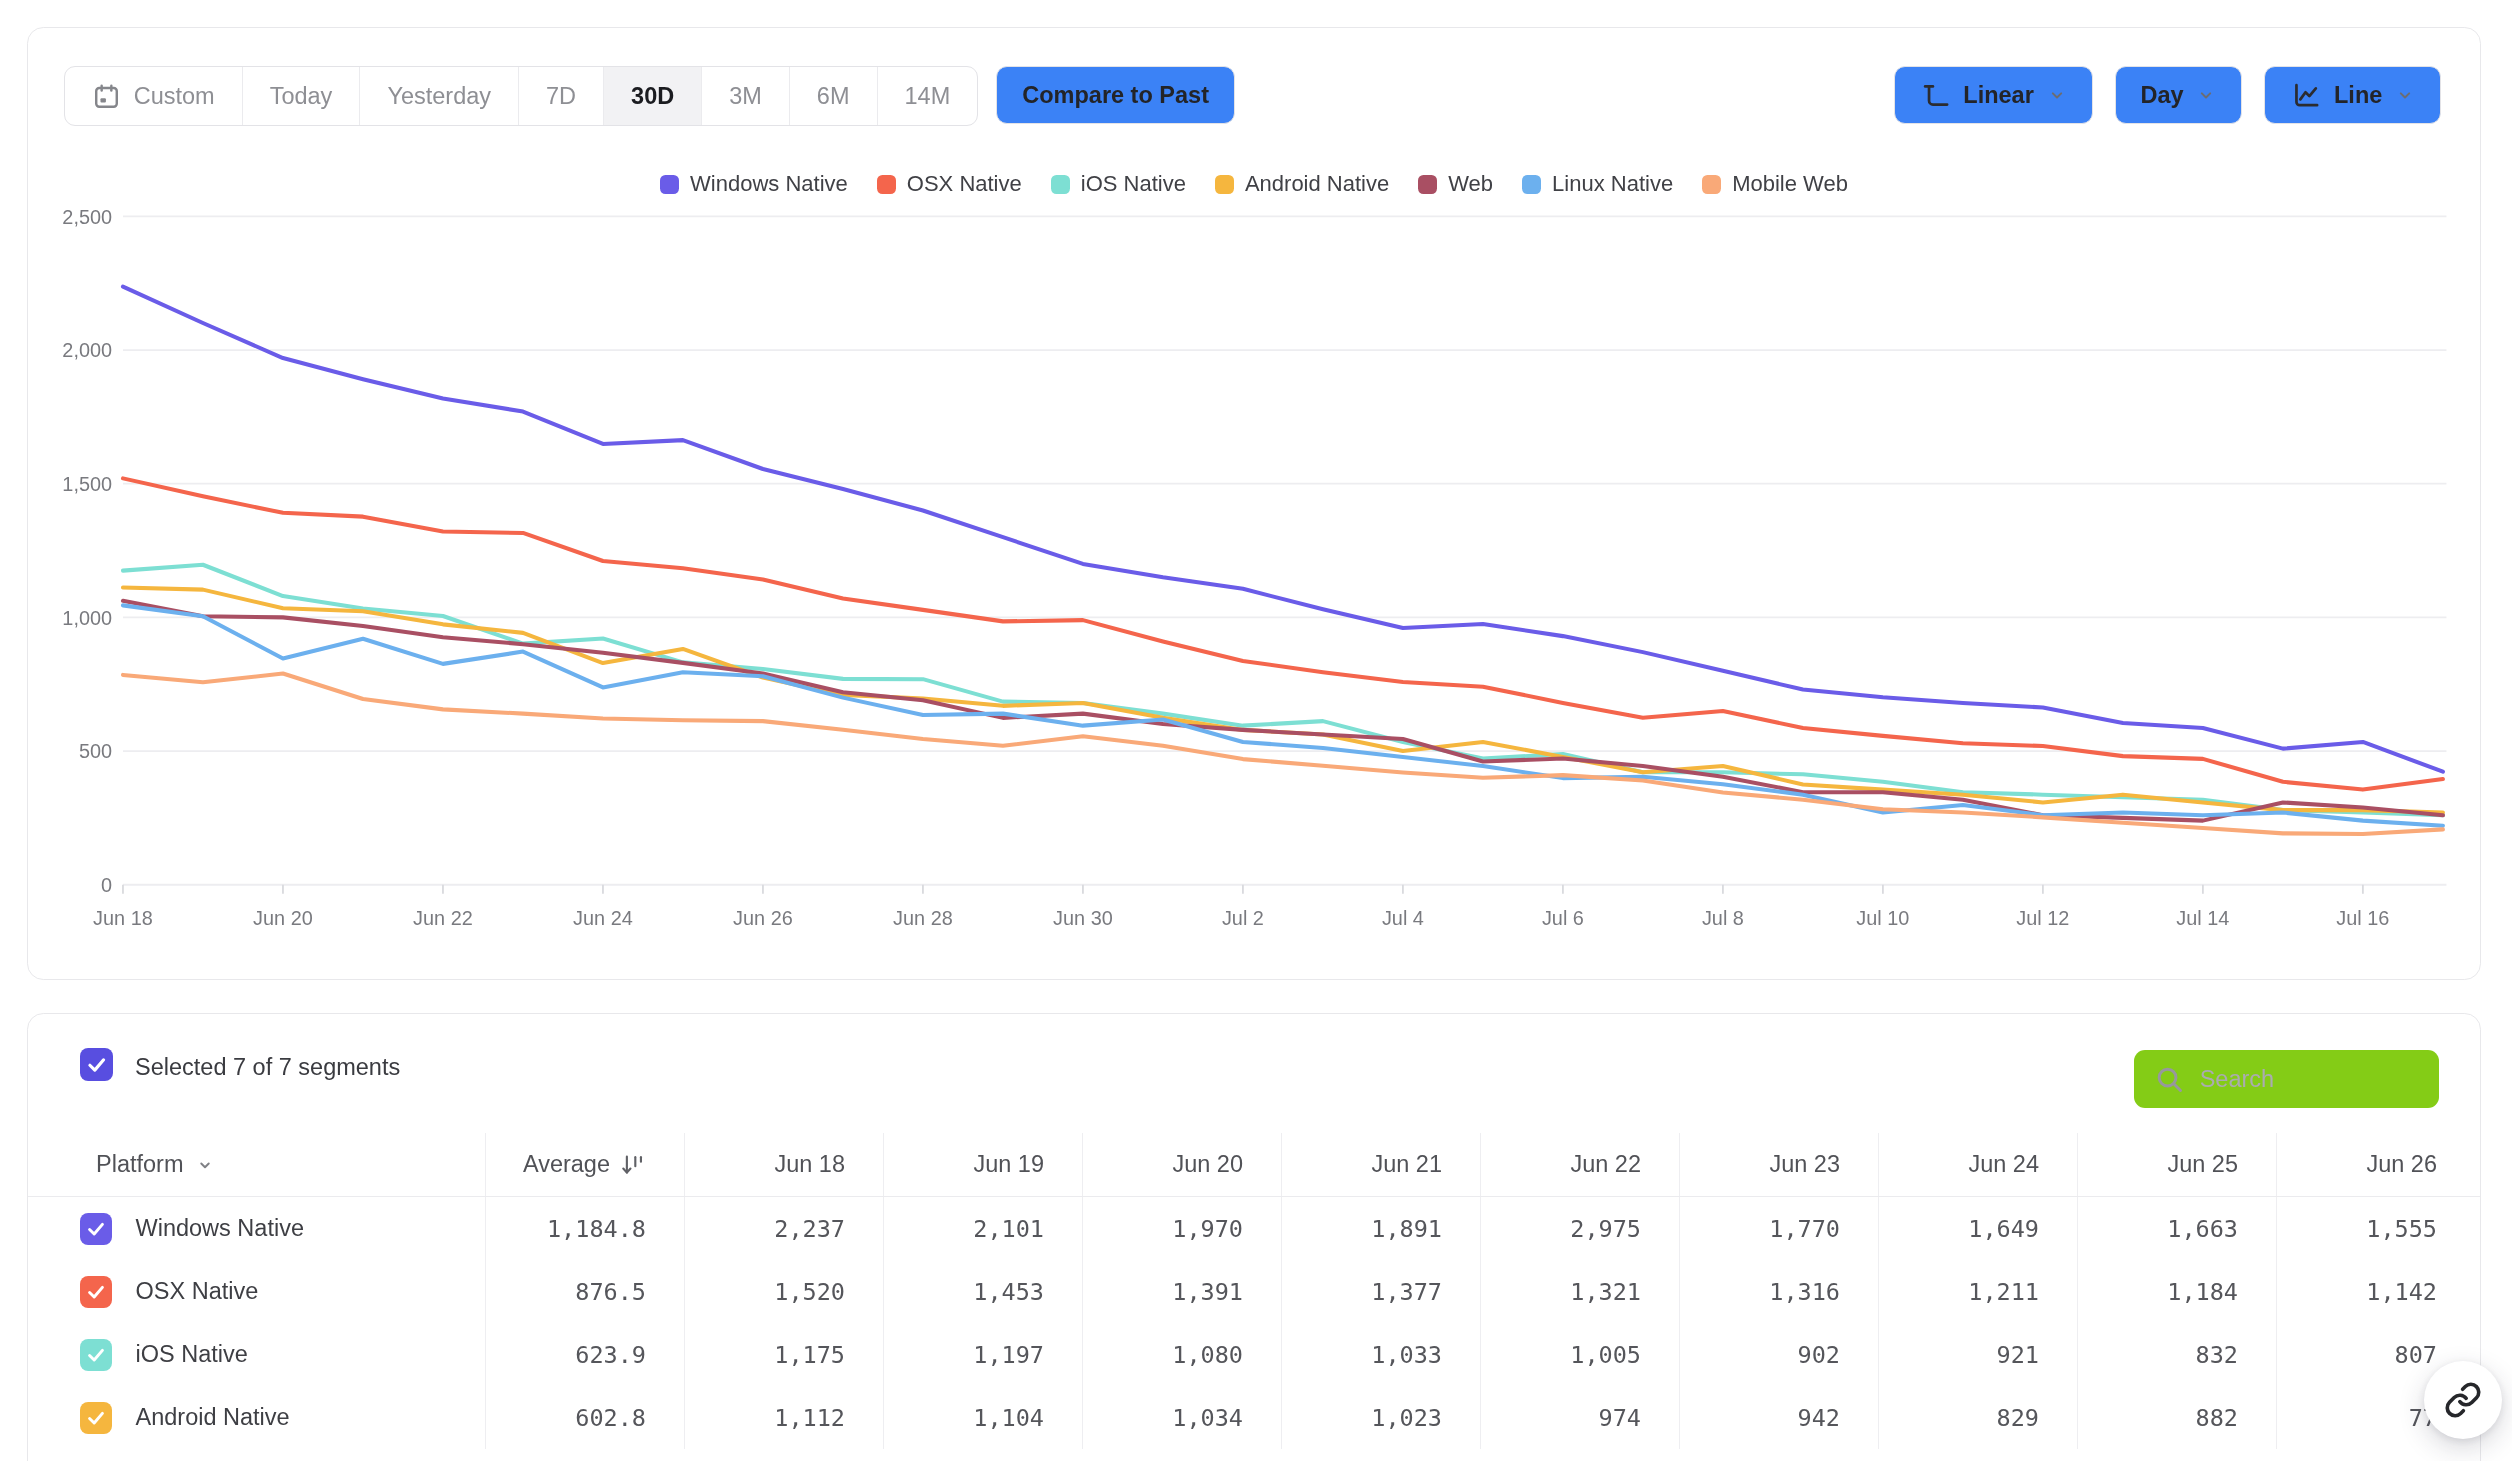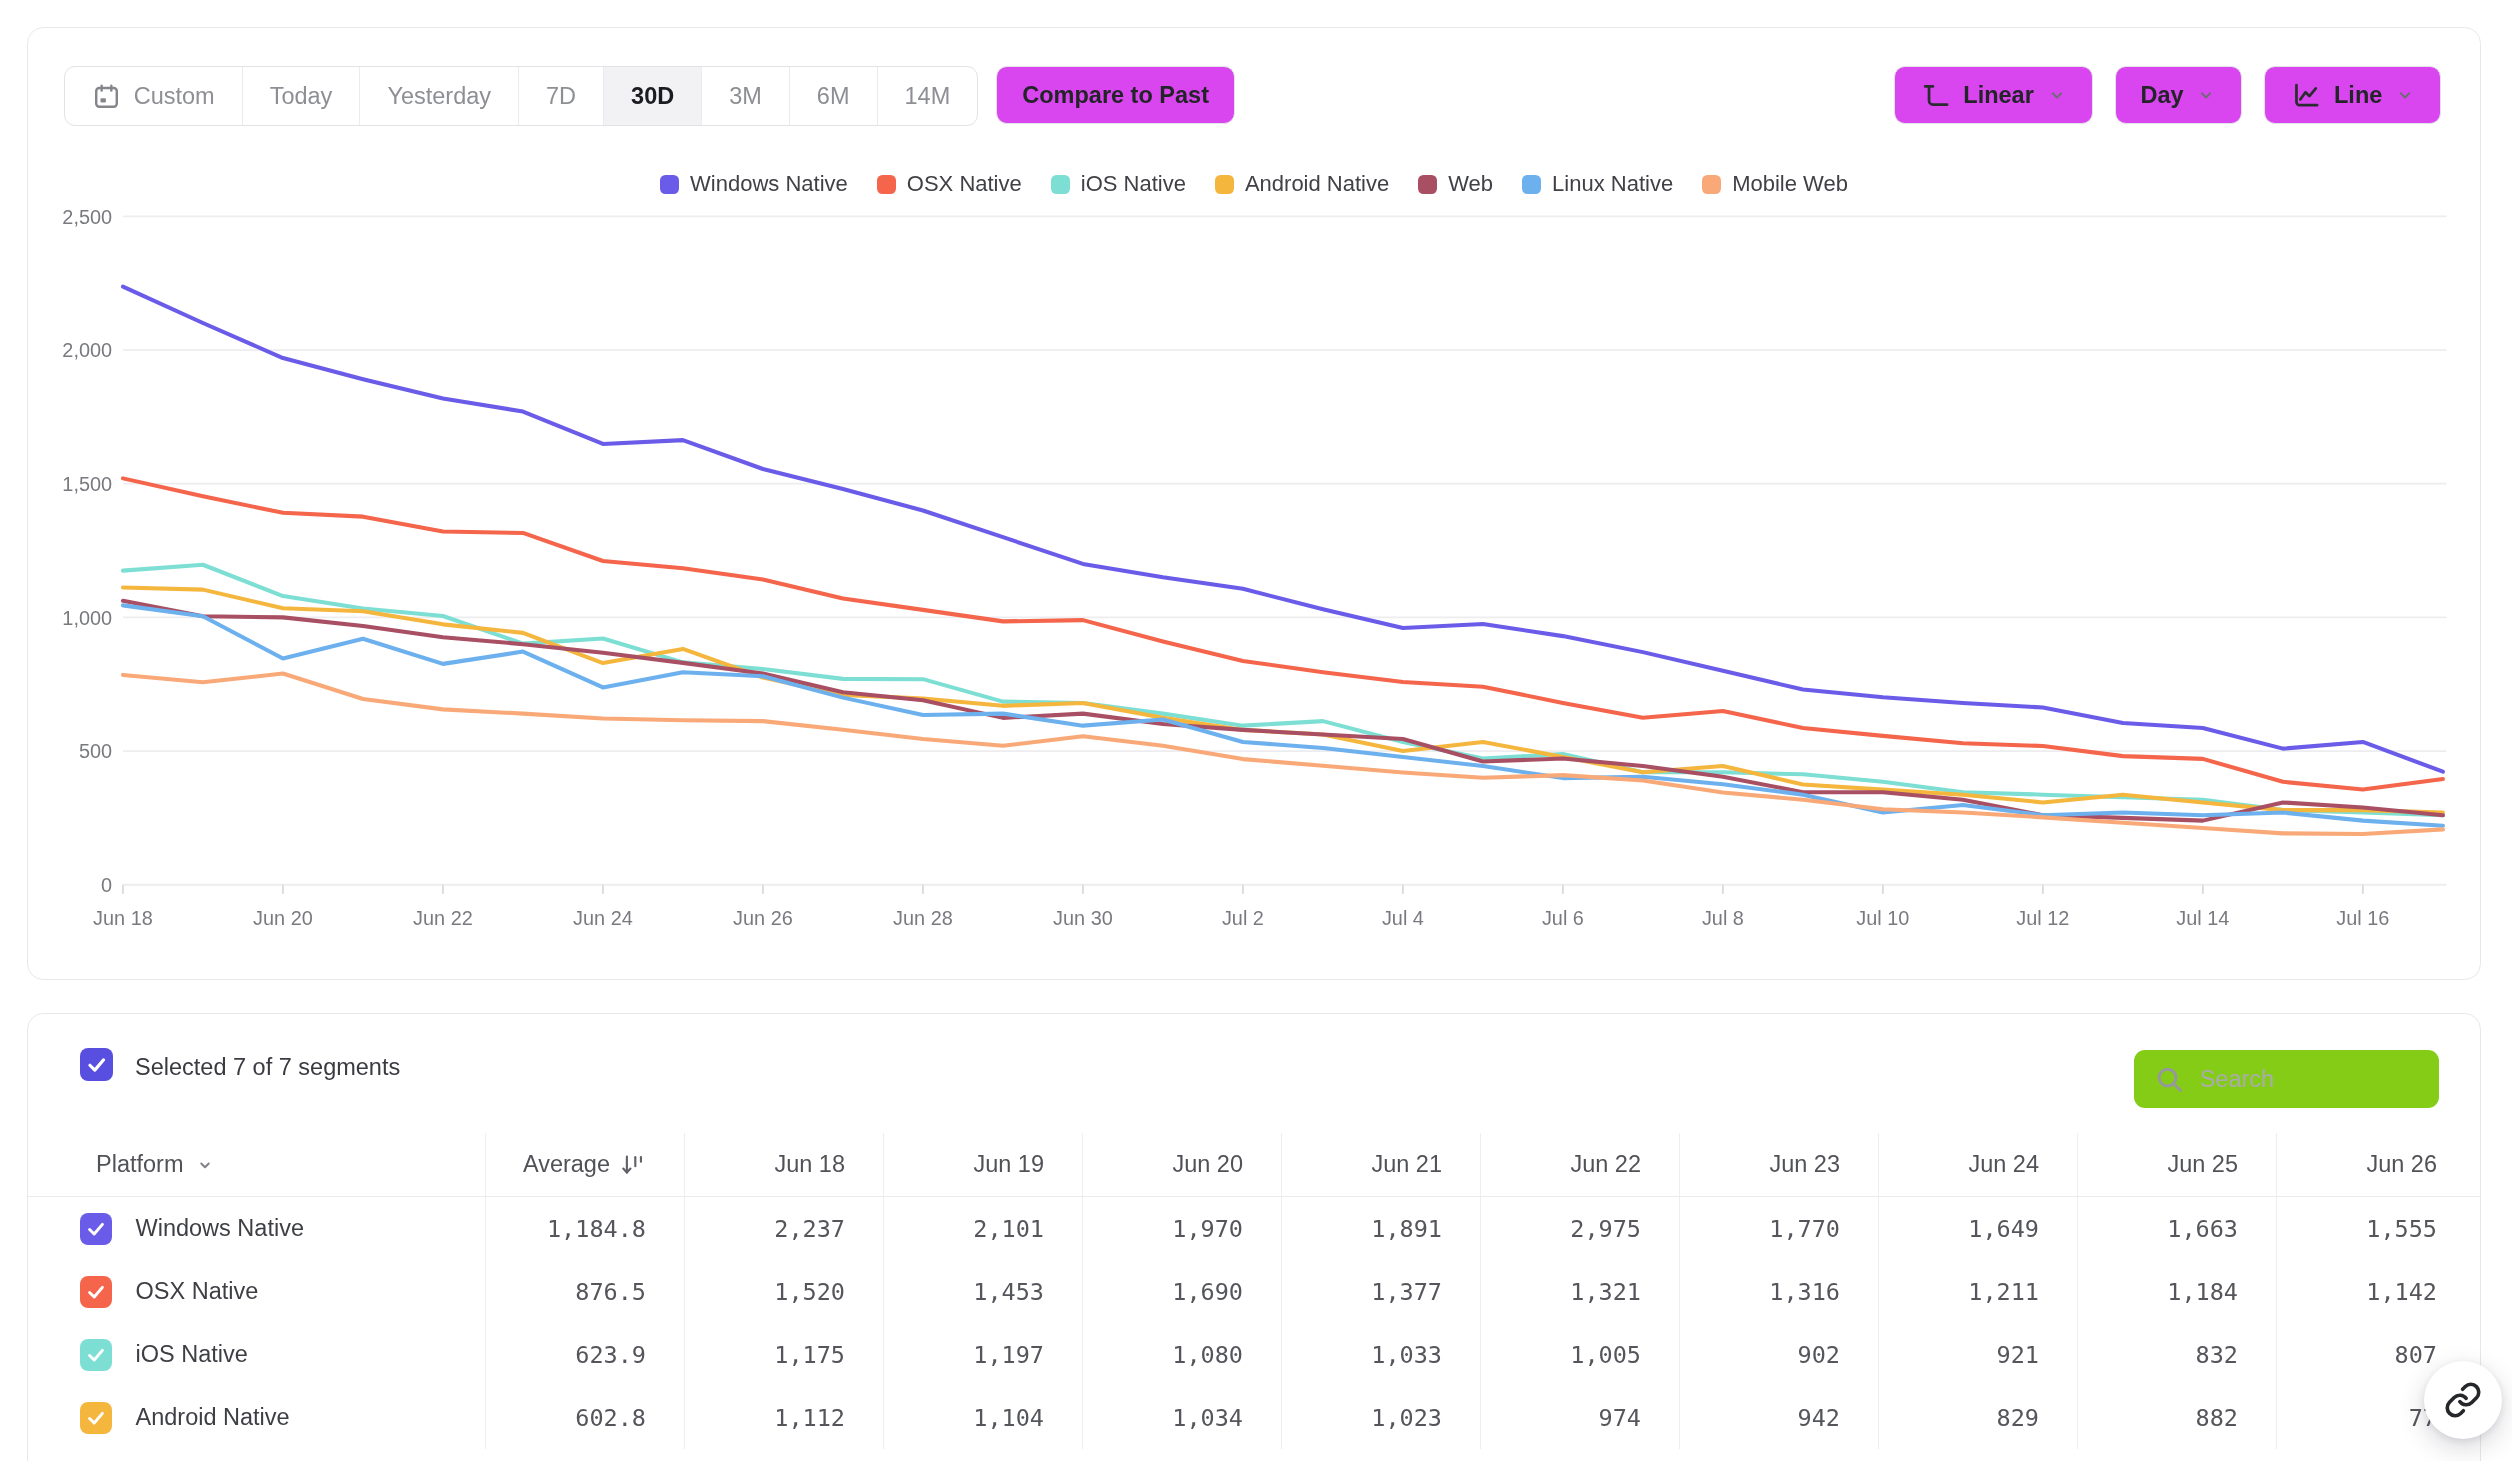--- a/index.html
+++ b/index.html
@@ -10,21 +10,21 @@
   .table-card{top:1013px;height:561px;overflow:hidden;}
 
   
   .toolbar{position:absolute;top:38px;left:36px;right:39px;display:flex;align-items:flex-start;}
   .seg-control{display:flex;align-items:stretch;height:58px;border:1.8px solid #e3e3e7;border-radius:11px;overflow:hidden;background:#fff;}
   .seg{display:flex;align-items:center;gap:12.7px;padding:0 27px;font-size:23.5px;font-weight:500;color:#8e8f94;
        background:transparent;border:none;border-left:1.8px solid #ebebee;cursor:pointer;font-family:inherit;}
   .seg:first-child{border-left:none;}
   .seg.active{background:#f2f2f4;color:#1b1c20;font-weight:700;}
   .btn{display:flex;align-items:center;gap:12.7px;height:58px;padding:0 25px;border:1.8px solid #e3e3e7;border-radius:11px;
-       background:#d946ef;font-size:23.5px;font-weight:600;color:#232428;cursor:pointer;font-family:inherit;box-sizing:border-box;}
+       background:#3b82f6;font-size:23.5px;font-weight:600;color:#232428;cursor:pointer;font-family:inherit;box-sizing:border-box;}
   .compare{margin-left:18px;}
   .dd-group{margin-left:auto;display:flex;gap:22px;}
   .icon{display:inline-flex;align-items:center;justify-content:center;}
 
   
   .legend{position:absolute;top:143px;left:0;right:0;display:flex;justify-content:center;gap:29px;align-items:center;}
   .lg-item{display:inline-flex;align-items:center;gap:11px;cursor:pointer;}
   .lg-swatch{width:19px;height:19px;border-radius:5.4px;display:inline-block;}
   .lg-label{font-size:22px;color:#404146;}
 
@@ -325,21 +325,21 @@
             <span class="cb row-cb" style="background: rgb(244, 101, 76);">
               <svg width="22" height="22" viewBox="0 0 24 24" fill="none" stroke="#ffffff" stroke-width="3.2" stroke-linecap="round" stroke-linejoin="round">
                 <polyline points="5,12.5 10,17.5 19,7"></polyline>
               </svg>
             </span>
             <span class="pname">OSX Native</span>
           </div>
           <div class="cell num">876.5</div>
           <div class="cell num">1,520</div>
           <div class="cell num">1,453</div>
-          <div class="cell num">1,690</div>
+          <div class="cell num">1,391</div>
           <div class="cell num">1,377</div>
           <div class="cell num">1,321</div>
           <div class="cell num">1,316</div>
           <div class="cell num">1,211</div>
           <div class="cell num">1,184</div>
           <div class="cell num">1,142</div>
         </div>
         <div class="grid-row trow">
           <div class="cell name-cell">
             <span class="cb row-cb" style="background: rgb(125, 223, 211);">

